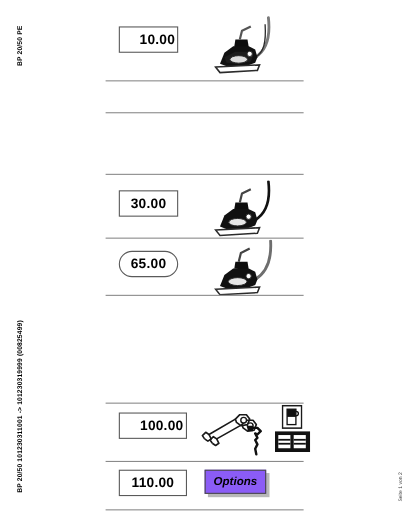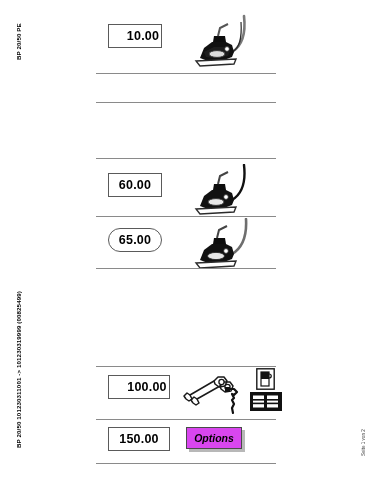--- a/index.html
+++ b/index.html
@@ -44,21 +44,21 @@
     background:#ffffff;
     display:flex;align-items:center;justify-content:center;
     font-size:12.5px;font-weight:bold;color:#000;
     letter-spacing:0.2px;
   }
 
   
   .optbtn{
     position:absolute;
     box-sizing:border-box;
-    background:#d946ef;
+    background:#8b5cf6;
     border:1px solid #4a4a4a;
     box-shadow:3px 3px 0 0 #b8b8b8;
     display:flex;align-items:center;justify-content:center;
     font-size:10.5px;font-style:italic;font-weight:bold;color:#000;
   }
 
   
   .machine{position:absolute;}
   .machine svg{display:block;}
 
@@ -111,21 +111,21 @@
     <div class="row">
       <div class="rule" style="top:94px;"></div>
     </div>
 
     <div class="row">
       <div class="rule" style="top:150px;"></div>
     </div>
 
     <div class="row">
 
-      <div class="hbox" style="left:12px;top:165px;width:54px;height:24px;">60.00</div>
+      <div class="hbox" style="left:12px;top:165px;width:54px;height:24px;">30.00</div>
 
       <div class="machine" style="left:88px;top:156px;">
         <svg width="70" height="56" viewBox="0 0 70 56">
           <path d="M48 36 C58 30 62 18 60 1" fill="none" stroke="#111" stroke-width="2.4" stroke-linecap="round"></path>
           <path d="M16 42 L20 32 L28 26 L40 25 L48 29 L50 36 L48 41 L40 44 L24 45 Z" fill="#111"></path>
           <path d="M29 26 L30 20 L41 20 L42 26 Z" fill="#0d0d0d"></path>
           <path d="M12 45 L52 43 L50 48 L16 50 Z" fill="#ffffff" stroke="#2b2b2b" stroke-width="1.4"></path>
           <ellipse cx="32" cy="38" rx="8" ry="3.4" fill="#ffffff" opacity="0.9"></ellipse>
           <ellipse cx="32" cy="38" rx="8" ry="3.4" fill="none" stroke="#2b2b2b" stroke-width="0.9"></ellipse>
           <circle cx="42" cy="33" r="2.4" fill="#ffffff" stroke="#2b2b2b" stroke-width="0.9"></circle>
@@ -211,21 +211,21 @@
           </svg>
         </div>
 
       </div>
 
       <div class="rule" style="top:411px;"></div>
     </div>
 
     <div class="row">
 
-      <div class="hbox" style="left:12px;top:419px;width:62px;height:24px;">150.00</div>
+      <div class="hbox" style="left:12px;top:419px;width:62px;height:24px;">110.00</div>
 
       <div class="optbtn" style="left:90px;top:419px;width:56px;height:22px;">Options</div>
 
       <div class="rule" style="top:455px;"></div>
     </div>
 
   </div>
 </div>
 
 </body></html>

